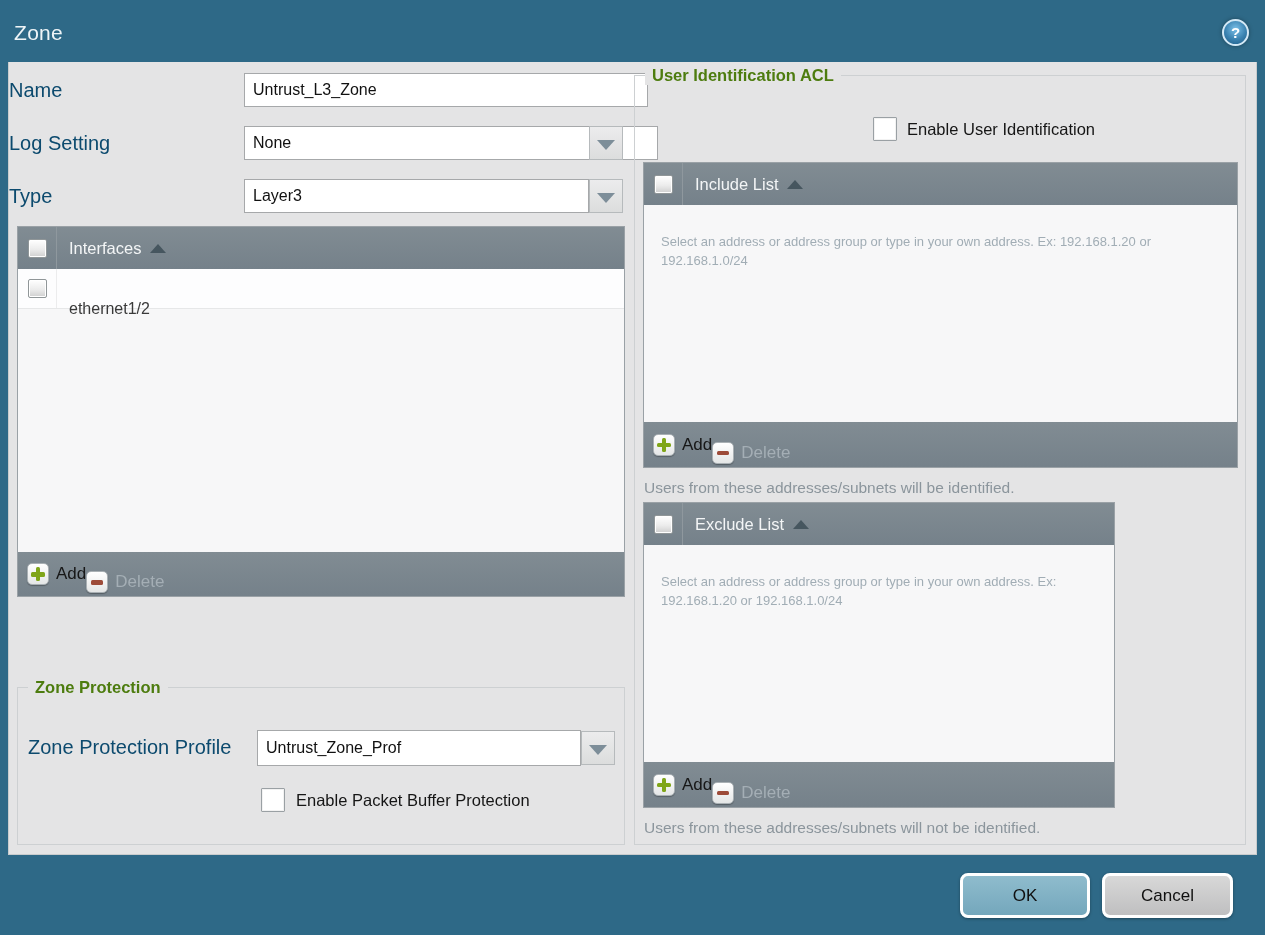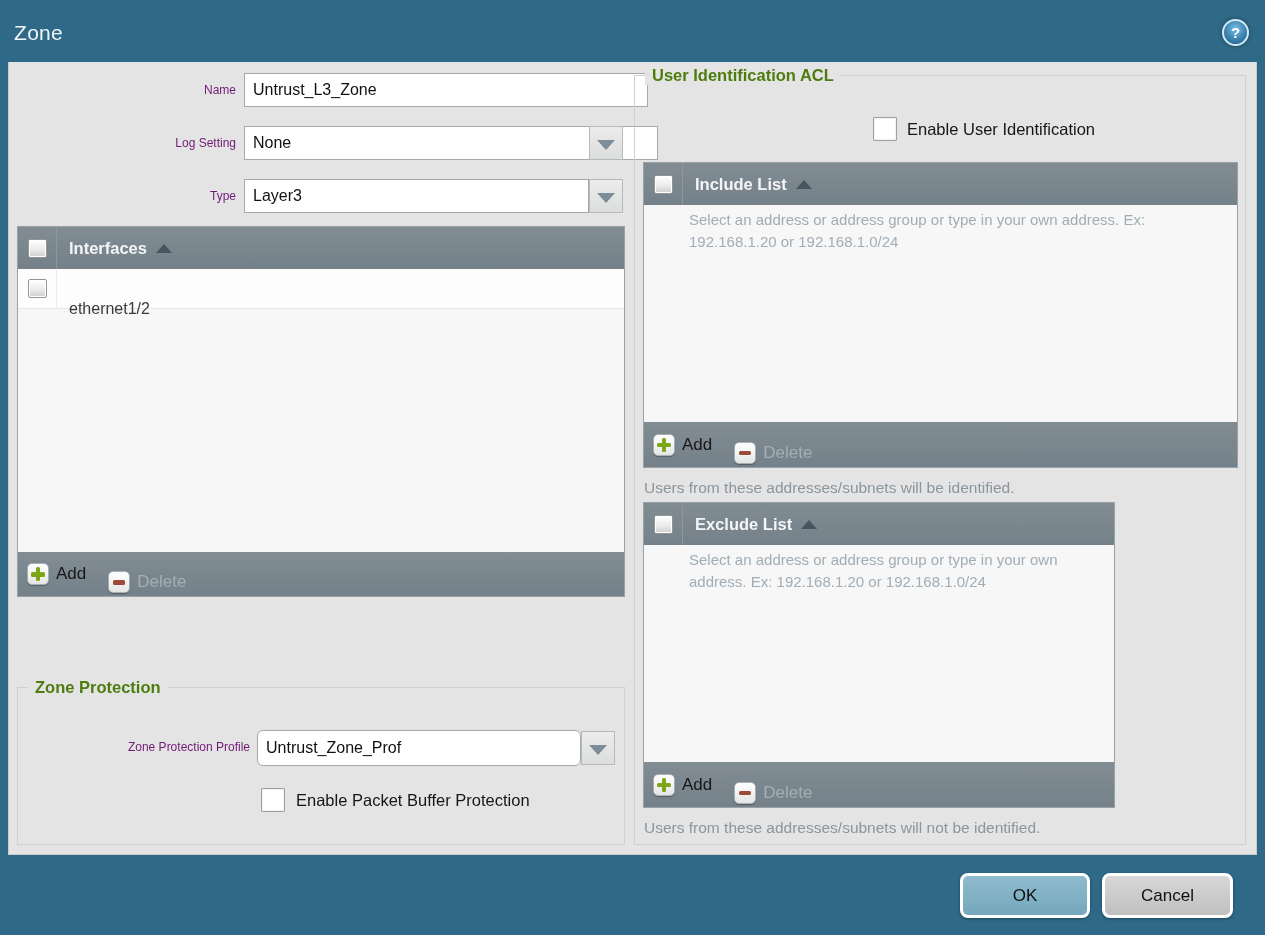--- a/index.html
+++ b/index.html
@@ -30,22 +30,22 @@
 
   
   .dialog {
     position:absolute; left:8px; top:55px; width:1249px; height:793px;
     background:#e4e4e5;
     border-left:1px solid #c9cccd; border-right:1px solid #c9cccd; border-bottom:1px solid #c9cccd;
   }
 
   
   .frm-label {
-    position:absolute; text-align:right;
-    font-size:12px; color:#701a75; line-height:34px;
+    position:absolute; 
+    font-size:20px; color:#0c4a6e; line-height:34px;
   }
   .txt-input {
     position:absolute; height:34px;
     border:1px solid #a6a8aa; background:#ffffff;
     font-family:inherit; font-size:16px; color:#111;
     padding:0 8px; outline:none;
   }
   .dd-arrow {
     position:absolute; width:34px; height:34px;
     background:linear-gradient(#ececed,#dcdddd);
@@ -55,21 +55,21 @@
     content:""; position:absolute; left:7px; top:13px;
     border-left:9px solid transparent; border-right:9px solid transparent;
     border-top:10px solid #7d8e99;
   }
 
   
   .ptable { position:absolute; border:1px solid #9aa1a6; background:#f7f7f8; }
   .ptable .thead {
     position:absolute; left:0; top:0; right:0; height:42px;
     background:linear-gradient(#818c93,#75818a);
-    display:flex; align-items:center;font-weight:bold;
+    display:flex; align-items:center;
   }
   .ptable .cb-cell {
     width:39px; height:42px; flex:0 0 39px;
     display:flex; align-items:center; justify-content:center;
     border-right:1px solid #8f989e;
   }
   .chk {
     width:19px; height:19px; border-radius:2px;
     background:linear-gradient(180deg,#ffffff 0%,#ececec 55%,#cfcfcf 100%);
     border:1px solid #909698; box-shadow:inset 0 0 0 1px #fff;
@@ -88,27 +88,27 @@
   .trow {
     height:40px; background:#fdfdfe; border-bottom:1px solid #e6e7e8;
     display:flex; align-items:center; cursor:pointer;
   }
   .trow .cb-cell2 {
     width:39px; flex:0 0 39px; display:flex; align-items:center; justify-content:center;
     border-right:1px solid #ececed; height:100%;
   }
   .trow .row-label { margin-left:12px; font-size:16px; color:#3a3a3a;margin-top:40px; }
   .placeholder {
-    padding:4px 20px 0 17px; max-width:600px;
-    font-size:15px; line-height:1.45; color:#a1adb5;margin-left:28px;
+    padding:28px 20px 0 17px; max-width:600px;
+    font-size:13px; line-height:1.45; color:#a1adb5;
   }
   .ptable .tfoot {
     position:absolute; left:0; right:0; bottom:0;
     background:linear-gradient(#818c93,#75818a);
-    display:flex; align-items:center; gap:22px; padding-left:9px;
+    display:flex; align-items:center; padding-left:9px;
   }
   .tool-btn { display:inline-flex; align-items:center; gap:7px; cursor:pointer; }
   .tool-btn .ico {
     position:relative; width:22px; height:22px; border-radius:5px;
     background:linear-gradient(#ffffff,#e4e6e6);
     border:1px solid #a9b0b4; box-shadow:0 1px 1px rgba(0,0,0,.28);
   }
   .ico-plus::before, .ico-plus::after {
     content:""; position:absolute; background:#7fa519; border-radius:1.5px;
   }
@@ -198,21 +198,21 @@
         <span class="tool-btn disabled">
           <span class="ico ico-minus"></span>
           <span class="lbl">Delete</span>
         </span>
       </div>
     </div>
 
     <div class="fset" style="left:8px;top:625px;width:608px;height:158px;">
       <span class="legend">Zone Protection</span>
       <div class="frm-label" style="left:10px;top:42px;width:222px;">Zone Protection Profile</div>
-      <input class="txt-input" style="left: 239px; top: 42px; width: 324px; height: 36px; border-radius: 6px;" value="Untrust_Zone_Prof">
+      <input class="txt-input" style="left: 239px; top: 42px; width: 324px; height: 36px;" value="Untrust_Zone_Prof">
       <div class="dd-arrow" style="left:563px;top:43px;"></div>
       <div class="form-chk" style="left:243px;top:100px;"></div>
       <div class="chk-label" style="left:278px;top:103px;">Enable Packet Buffer Protection</div>
     </div>
 
     <div class="fset" style="left:625px;top:13px;width:612px;height:770px;">
       <span class="legend">User Identification ACL</span>
 
       <div class="form-chk" style="left:238px;top:41px;"></div>
       <div class="chk-label" style="left:272px;top:44px;">Enable User Identification</div>

